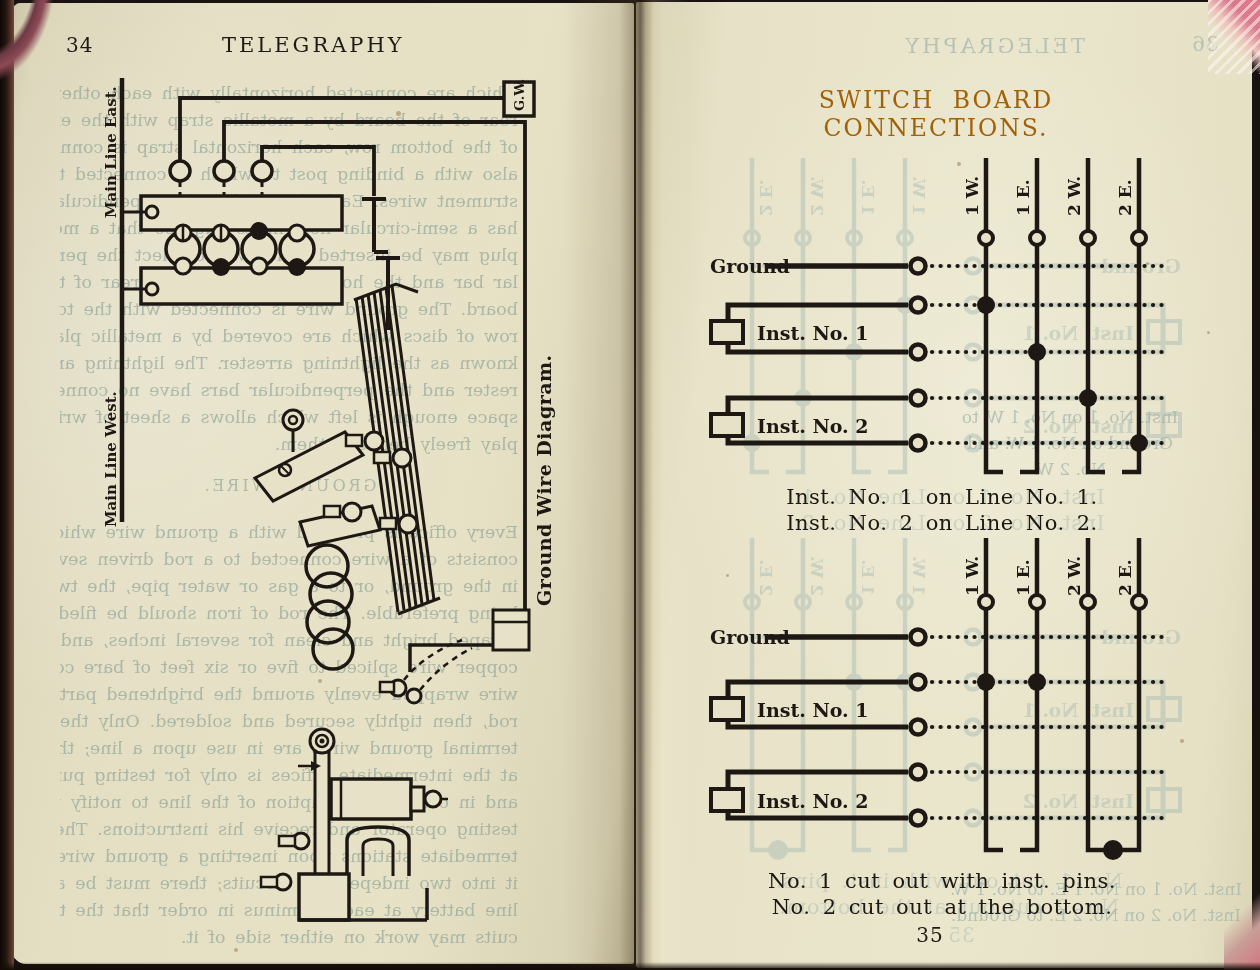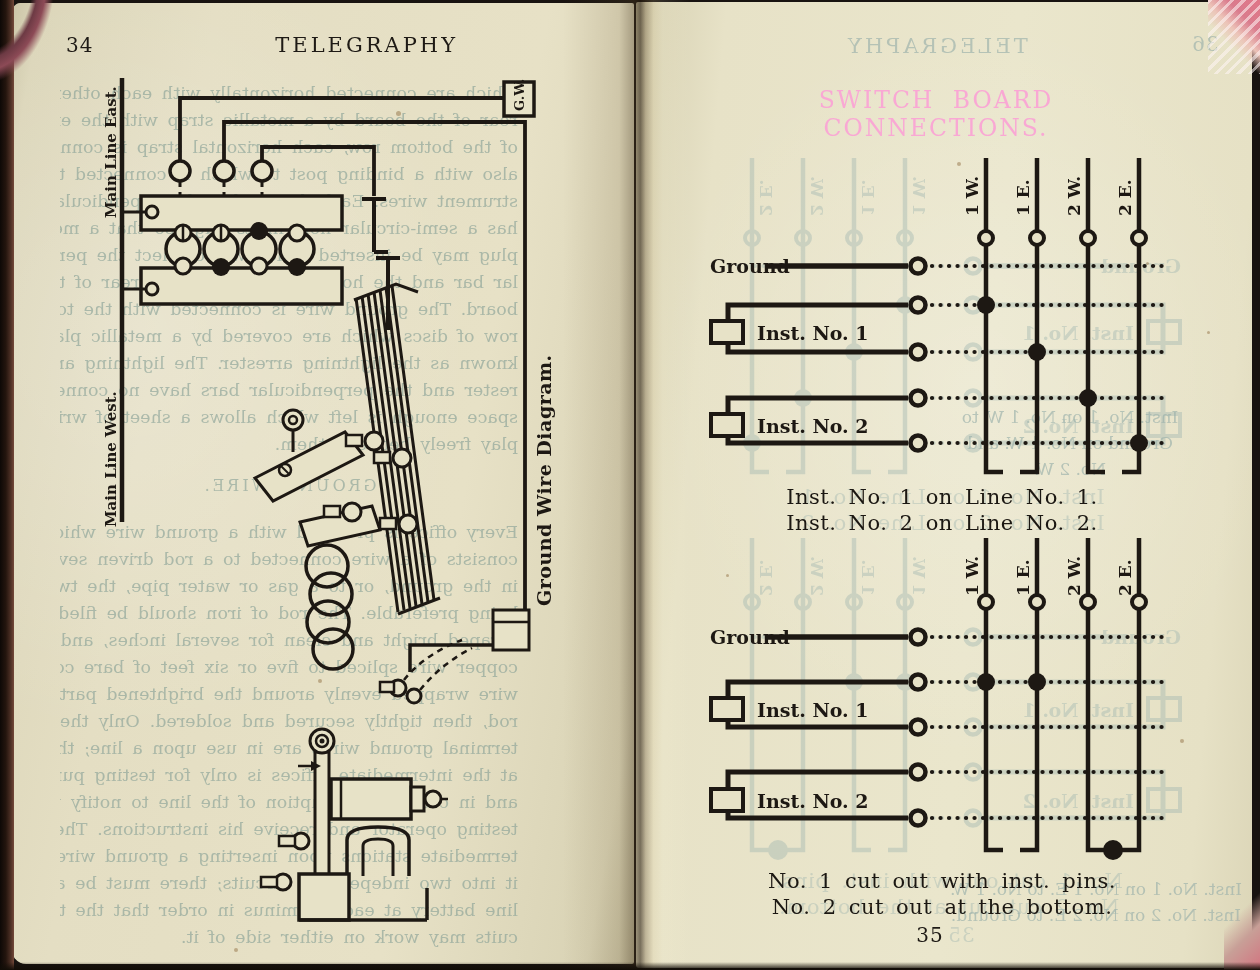--- a/index.html
+++ b/index.html
@@ -38,23 +38,23 @@
   .edge-bottom{position:absolute;left:0;right:0;bottom:0;height:8px;
     background:linear-gradient(to top,#120d07,rgba(18,13,7,0));}
 
   
   .ink{stroke:#1d1813;fill:none;}
   .inkf{fill:#1d1813;stroke:none;}
   .paperf{fill:#e7e2c7;}
   svg text{font-family:"DejaVu Serif","Liberation Serif",serif;}
 
   .pagenum{position:absolute;font-size:20px;letter-spacing:1px;}
-  .runhead{position:absolute;text-align:right;font-size:21px;letter-spacing:3px;}
+  .runhead{position:absolute;text-align:left;font-size:21px;letter-spacing:3px;}
   .rp-title{position:absolute;left:716px;top:86px;width:440px;text-align:center;
-    font-size:23.5px;letter-spacing:2px;word-spacing:9px;color:#f9a8d4;}
+    font-size:23.5px;letter-spacing:2px;word-spacing:9px;color:#a16207;}
 
   .capblock{position:absolute;width:400px;text-align:center;font-size:21px;line-height:26px;
     letter-spacing:.5px;word-spacing:5px;color:#1b1712;}
 
   
   .mirror{transform:scaleX(-1);}
   .lp-bleed{position:absolute;left:60px;top:80px;width:458px;
     color:#87a096;opacity:.62;filter:blur(.45px);
     font-size:17.5px;line-height:27px;word-spacing:4px;}
   .lp-bleed .bl{text-align:justify;text-align-last:justify;white-space:nowrap;overflow:hidden;}

